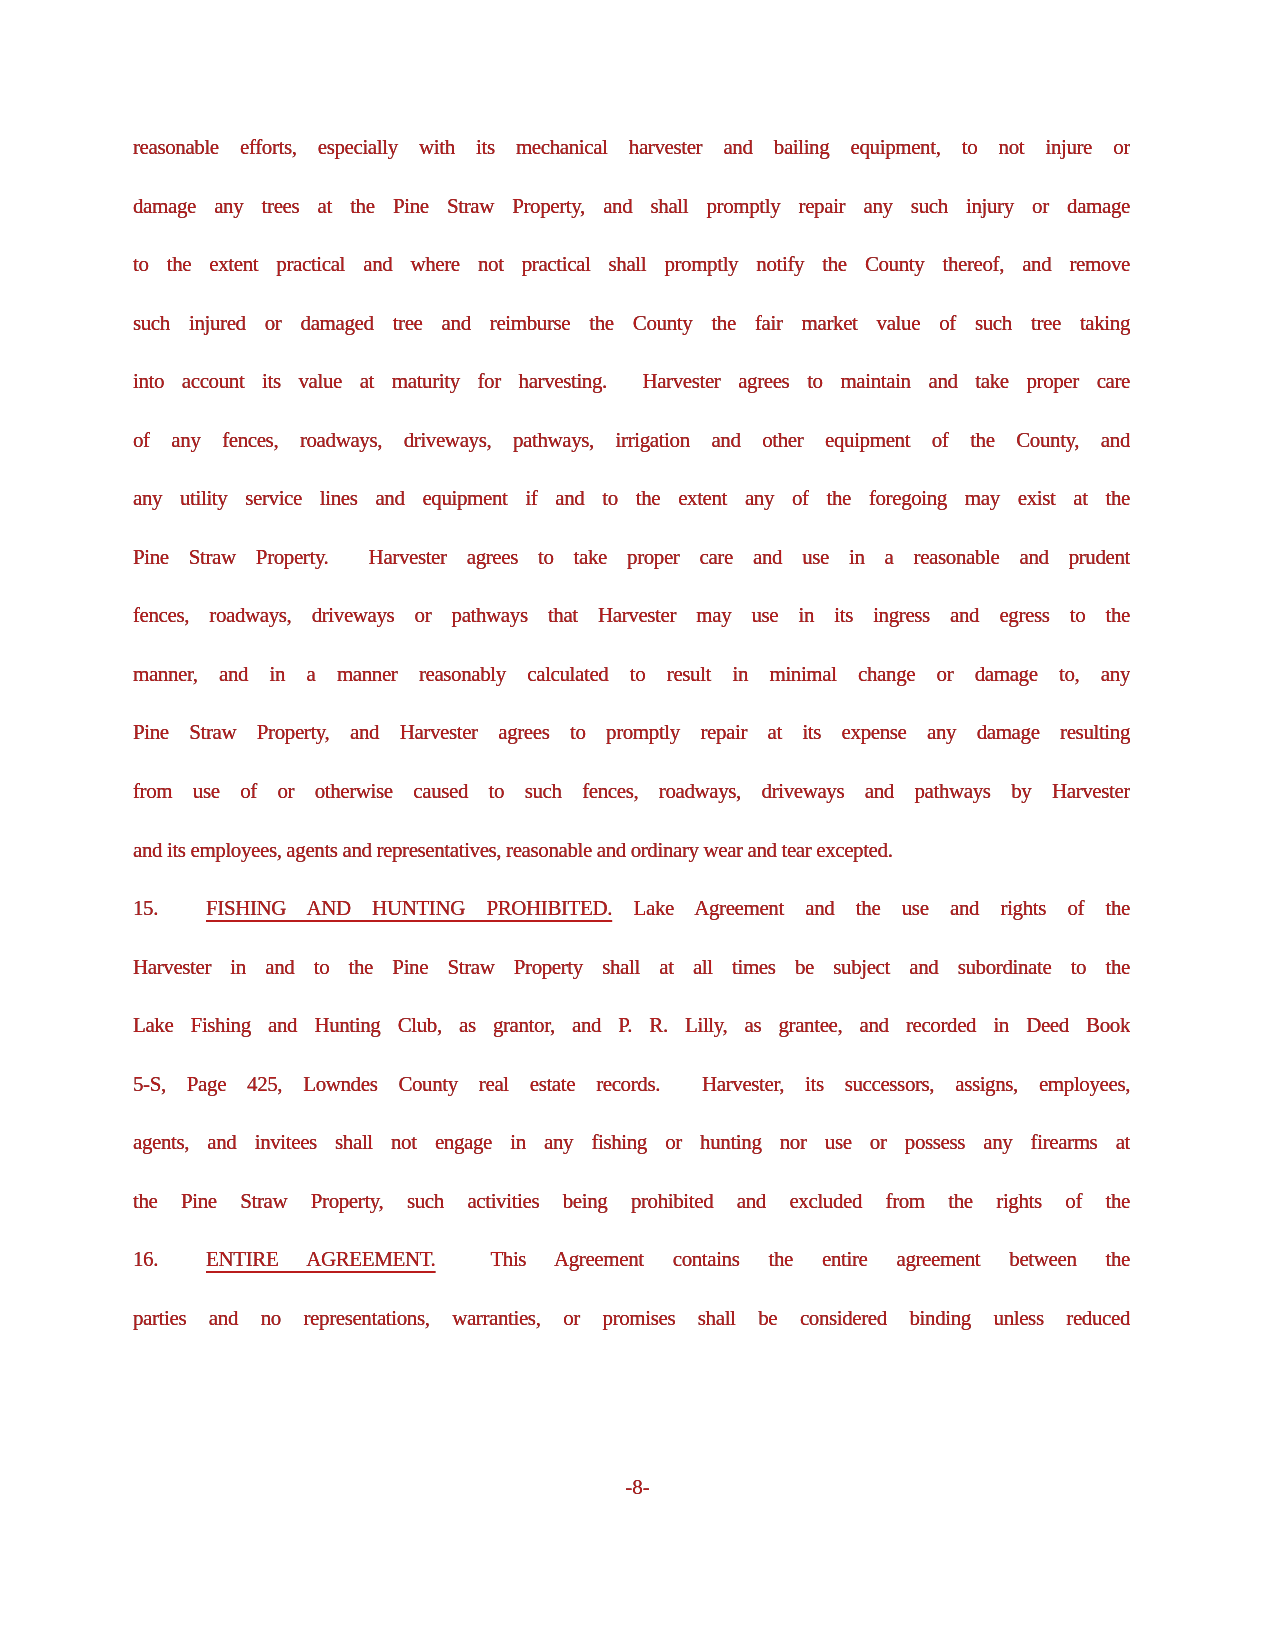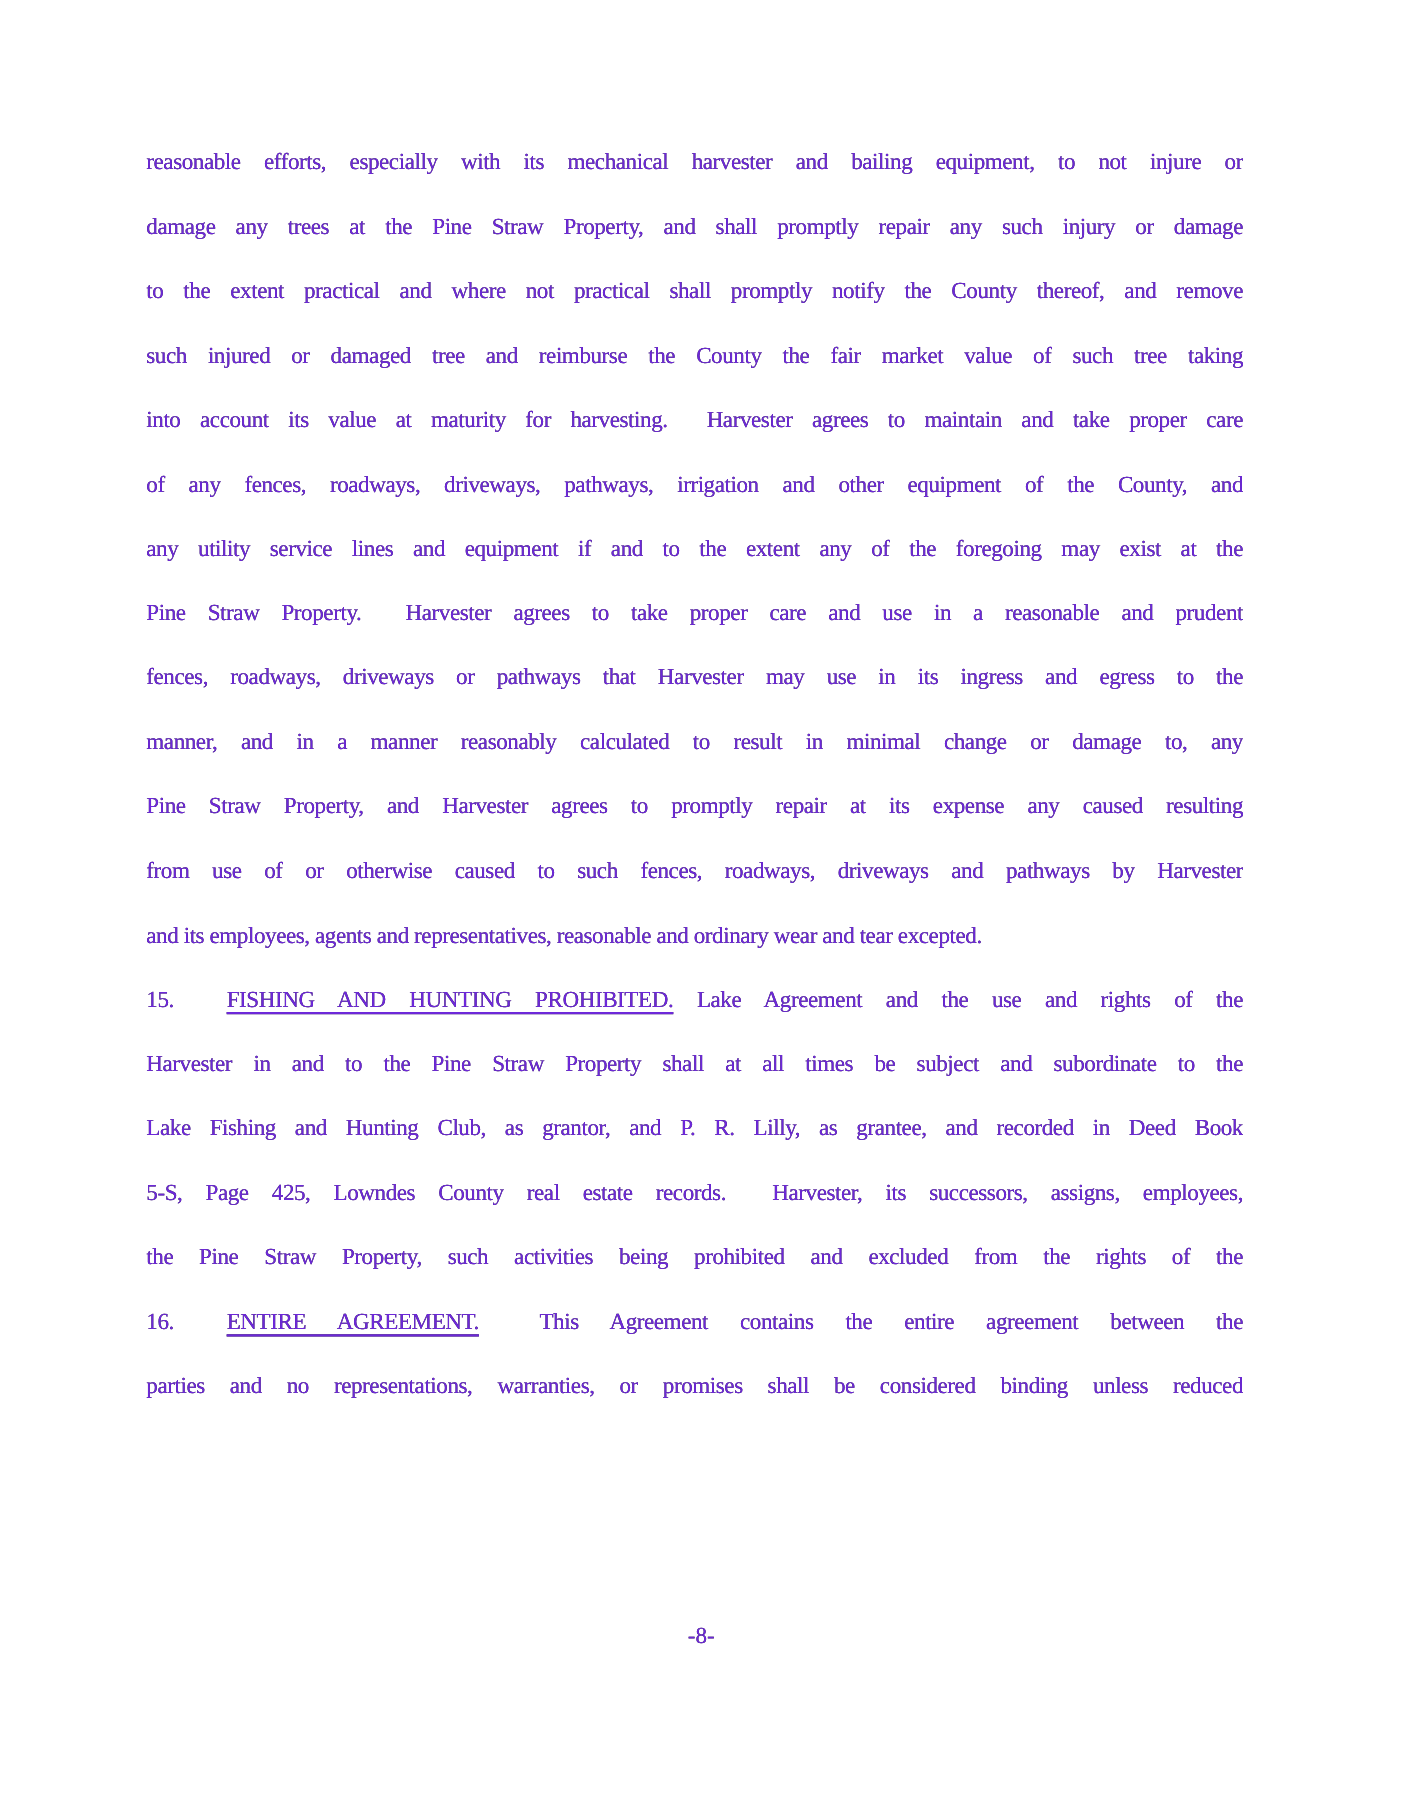--- a/index.html
+++ b/index.html
@@ -2,21 +2,21 @@
 <html><head>
 <meta charset="utf-8">
 <style>
   html, body { margin: 0; padding: 0; background: #ffffff; }
   .page {
     position: relative;
     width: 1275px;
     height: 1651px;
     background: #ffffff;
     font-family: "Liberation Serif", serif;
-    color: #6d28d9;
+    color: #b91c1c;
     overflow: hidden;
   }
   .content {
     position: absolute;
     left: 133px;
     top: 118px;
     width: 997px;
     overflow: hidden;
   }
   .line {
@@ -63,28 +63,29 @@
     <div class="line">reasonable efforts, especially with its mechanical harvester and bailing equipment, to not injure or</div>
     <div class="line">damage any trees at the Pine Straw Property, and shall promptly repair any such injury or damage</div>
     <div class="line">to the extent practical and where not practical shall promptly notify the County thereof, and remove</div>
     <div class="line">such injured or damaged tree and reimburse the County the fair market value of such tree taking</div>
     <div class="line">into account its value at maturity for harvesting.&nbsp; Harvester agrees to maintain and take proper care</div>
     <div class="line">of any fences, roadways, driveways, pathways, irrigation and other equipment of the County, and</div>
     <div class="line">any utility service lines and equipment if and to the extent any of the foregoing may exist at the</div>
     <div class="line">Pine Straw Property.&nbsp; Harvester agrees to take proper care and use in a reasonable and prudent</div>
     <div class="line">fences, roadways, driveways or pathways that Harvester may use in its ingress and egress to the</div>
     <div class="line">manner, and in a manner reasonably calculated to result in minimal change or damage to, any</div>
-    <div class="line">Pine Straw Property, and Harvester agrees to promptly repair at its expense any caused resulting</div>
+    <div class="line">Pine Straw Property, and Harvester agrees to promptly repair at its expense any damage resulting</div>
     <div class="line">from use of or otherwise caused to such fences, roadways, driveways and pathways by Harvester</div>
     <div class="line end">and its employees, agents and representatives, reasonable and ordinary wear and tear excepted.</div>
 
     <div class="line"><span class="num">15.</span><span class="tab t1"></span><span class="underline">FISHING AND HUNTING PROHIBITED.</span><span> Lake Agreement and the use and rights of the</span></div>
     <div class="line">Harvester in and to the Pine Straw Property shall at all times be subject and subordinate to the</div>
     <div class="line">Lake Fishing and Hunting Club, as grantor, and P. R. Lilly, as grantee, and recorded in Deed Book</div>
     <div class="line">5-S, Page 425, Lowndes County real estate records.&nbsp; Harvester, its successors, assigns, employees,</div>
+    <div class="line">agents, and invitees shall not engage in any fishing or hunting nor use or possess any firearms at</div>
     <div class="line">the Pine Straw Property, such activities being prohibited and excluded from the rights of the</div>
 
     <div class="line"><span class="num">16.</span><span class="tab t1"></span><span class="underline">ENTIRE AGREEMENT.</span><span class="tab t2"></span><span>This Agreement contains the entire agreement between the</span></div>
     <div class="line">parties and no representations, warranties, or promises shall be considered binding unless reduced</div>
 
   </div>
 
   <div class="pagenum">-8-</div>
 </div>
 

